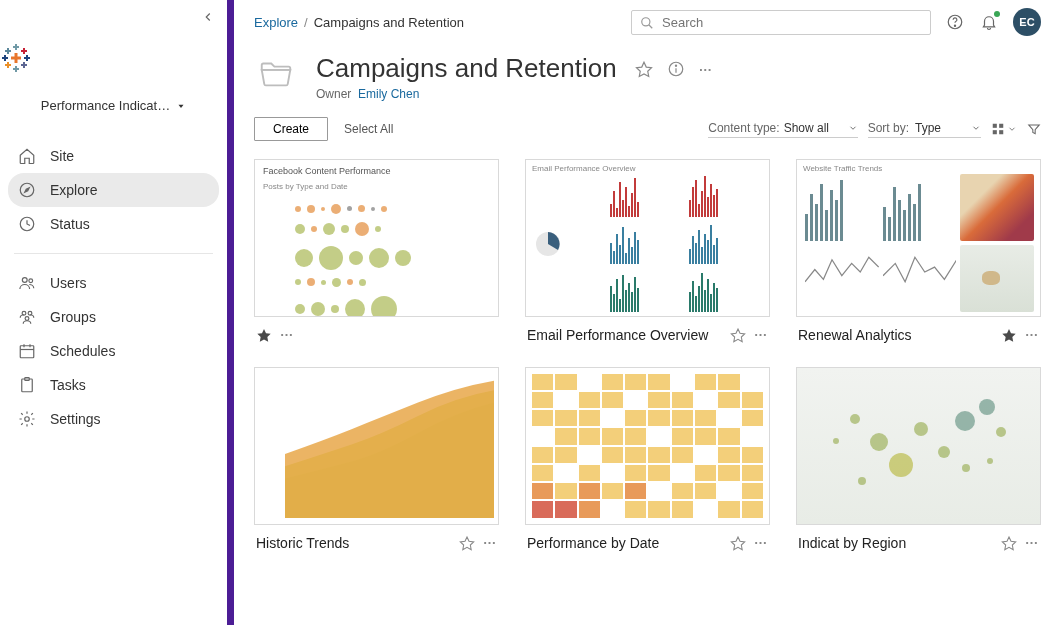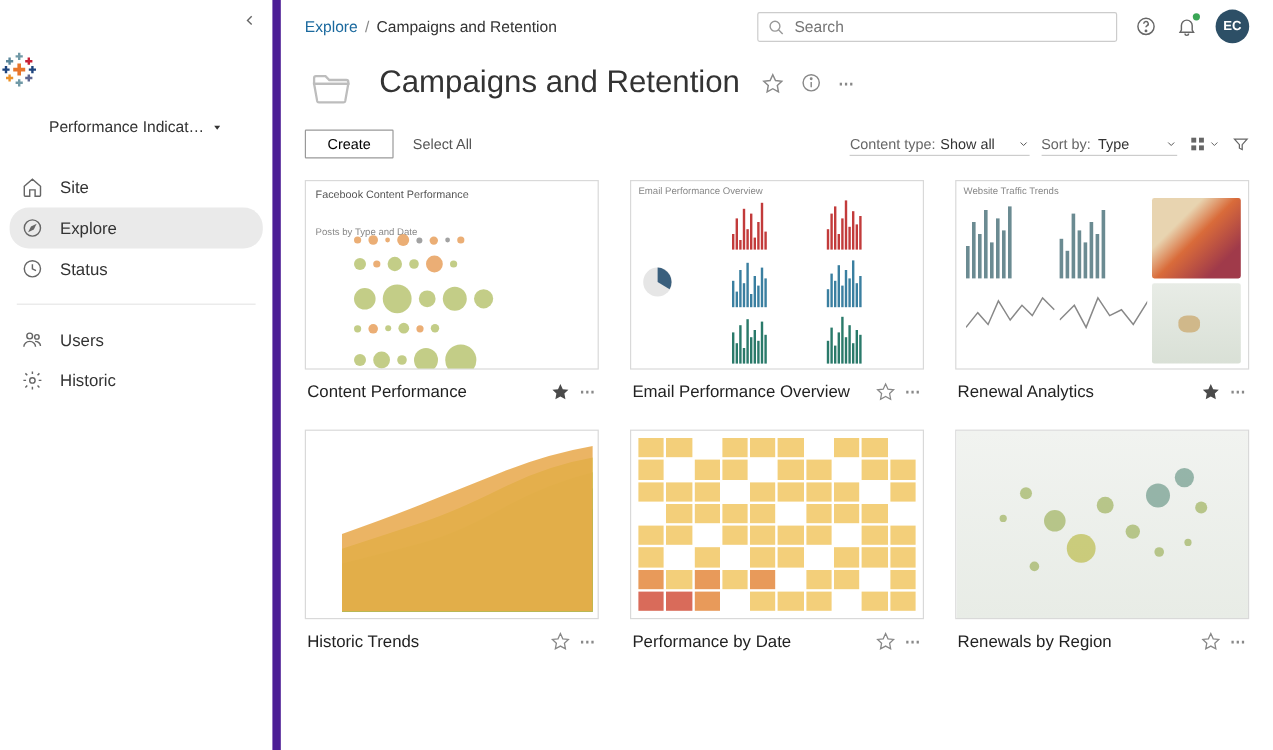--- a/index.html
+++ b/index.html
@@ -150,25 +150,56 @@
               <path d="M2.5 20c0-3.3 2.9-6 6.5-6s6.5 2.7 6.5 6"></path>
               <circle cx="17" cy="9" r="2.5"></circle>
               <path d="M15 14c3 0 6 2 6 5"></path>
             </svg>
           </span>
         <span>Users</span>
       </div>
       <div class="nav-item">
         <span class="icon">
             <svg width="18" height="18" viewBox="0 0 24 24" fill="none" stroke="currentColor" stroke-width="1.6">
+              <circle cx="8" cy="7" r="2.5"></circle>
+              <circle cx="16" cy="7" r="2.5"></circle>
+              <circle cx="12" cy="14" r="2.5"></circle>
+              <path d="M3 13c0-2 2-4 5-4M21 13c0-2-2-4-5-4M7 21c0-2 2-4 5-4s5 2 5 4"></path>
+            </svg>
+          </span>
+        <span>Groups</span>
+      </div>
+      <div class="nav-item">
+        <span class="icon">
+            <svg width="18" height="18" viewBox="0 0 24 24" fill="none" stroke="currentColor" stroke-width="1.6">
+              <rect x="3" y="5" width="18" height="16" rx="1"></rect>
+              <line x1="3" y1="10" x2="21" y2="10"></line>
+              <line x1="8" y1="3" x2="8" y2="7"></line>
+              <line x1="16" y1="3" x2="16" y2="7"></line>
+            </svg>
+          </span>
+        <span>Schedules</span>
+      </div>
+      <div class="nav-item">
+        <span class="icon">
+            <svg width="18" height="18" viewBox="0 0 24 24" fill="none" stroke="currentColor" stroke-width="1.6">
+              <rect x="5" y="4" width="14" height="17" rx="1"></rect>
+              <rect x="9" y="2" width="6" height="4" rx="1"></rect>
+            </svg>
+          </span>
+        <span>Tasks</span>
+      </div>
+      <div class="nav-item">
+        <span class="icon">
+            <svg width="18" height="18" viewBox="0 0 24 24" fill="none" stroke="currentColor" stroke-width="1.6">
               <circle cx="12" cy="12" r="3"></circle>
               <path d="M12 2v3M12 19v3M4.2 4.2l2.1 2.1M17.7 17.7l2.1 2.1M2 12h3M19 12h3M4.2 19.8l2.1-2.1M17.7 6.3l2.1-2.1"></path>
             </svg>
           </span>
-        <span>Historic</span>
+        <span>Settings</span>
       </div>
     </nav>
   </aside>
 
   <main class="main">
     <div class="topbar">
       <div class="breadcrumb">
         <a href="#">Explore</a>
         <span class="sep">/</span>
         <span>Campaigns and Retention</span>
@@ -197,20 +228,24 @@
       <div class="avatar">EC</div>
     </div>
 
     <div class="header">
       <svg class="folder-icon" viewBox="0 0 24 24" fill="none" stroke="currentColor" stroke-width="1.2">
           <path d="M3 7a1 1 0 0 1 1-1h5l2 2h9a1 1 0 0 1 1 1v1H3z"></path>
           <path d="M3 10h18l-1.6 9a1 1 0 0 1-1 .8H5.6a1 1 0 0 1-1-.8z"></path>
         </svg>
       <div class="header-text">
         <h1>Campaigns and Retention</h1>
+        <div class="header-sub">
+          <span>Owner</span>&nbsp;
+          <a href="#">Emily Chen</a>
+        </div>
       </div>
       <div class="header-actions">
         <span class="icon">
             <svg width="18" height="18" viewBox="0 0 24 24" fill="none" stroke="currentColor" stroke-width="1.6">
               <polygon points="12 3 15 9.5 22 10.3 17 15 18.3 22 12 18.6 5.7 22 7 15 2 10.3 9 9.5"></polygon>
             </svg>
           </span>
         <span class="icon">
             <svg width="18" height="18" viewBox="0 0 24 24" fill="none" stroke="currentColor" stroke-width="1.6">
               <circle cx="12" cy="12" r="9"></circle>
@@ -257,21 +292,21 @@
             </svg>
         </div>
       </div>
     </div>
 
     <div class="content-grid">
 
       <div class="card">
         <div class="thumb">
           <span class="t-label" style="top:6px;left:8px;font-size:9px;color:#555">Facebook Content Performance</span>
-          <span class="t-label" style="top:38px;left:8px;">Posts by Type and Date</span>
+          <span class="t-label" style="top:22px;left:8px;">Posts by Type and Date</span>
           <div class="bubble-row" style="top:44px">
               <span class="bubble" style="width:6px;height:6px;background:#e38b3a"></span>
               <span class="bubble" style="width:8px;height:8px;background:#e38b3a"></span>
               <span class="bubble" style="width:4px;height:4px;background:#e38b3a"></span>
               <span class="bubble" style="width:10px;height:10px;background:#e38b3a"></span>
               <span class="bubble" style="width:5px;height:5px;background:#7a7a7a"></span>
               <span class="bubble" style="width:7px;height:7px;background:#e38b3a"></span>
               <span class="bubble" style="width:4px;height:4px;background:#7a7a7a"></span>
               <span class="bubble" style="width:6px;height:6px;background:#e38b3a"></span>
             </div>
@@ -300,21 +335,20 @@
             </div>
           <div class="bubble-row" style="top:136px">
               <span class="bubble" style="width:10px;height:10px;background:#aab854"></span>
               <span class="bubble" style="width:14px;height:14px;background:#aab854"></span>
               <span class="bubble" style="width:8px;height:8px;background:#aab854"></span>
               <span class="bubble" style="width:20px;height:20px;background:#aab854"></span>
               <span class="bubble" style="width:26px;height:26px;background:#aab854"></span>
             </div>
         </div>
         <div class="card-footer">
-          <span class="card-title">Content Performance</span>
           <span class="star filled">
               <svg width="16" height="16" viewBox="0 0 24 24" fill="currentColor">
                 <polygon points="12 3 15 9.5 22 10.3 17 15 18.3 22 12 18.6 5.7 22 7 15 2 10.3 9 9.5"></polygon>
               </svg>
             </span>
           <span class="more">⋯</span>
         </div>
       </div>
 
       <div class="card">
@@ -586,21 +620,21 @@
             <div class="map-dot" style="top:50%;left:58%;width:12px;height:12px"></div>
             <div class="map-dot" style="top:62%;left:68%;width:8px;height:8px"></div>
             <div class="map-dot" style="top:20%;left:75%;width:16px;height:16px;background:rgba(60,120,100,0.5)"></div>
             <div class="map-dot" style="top:70%;left:25%;width:8px;height:8px"></div>
             <div class="map-dot" style="top:45%;left:15%;width:6px;height:6px"></div>
             <div class="map-dot" style="top:38%;left:82%;width:10px;height:10px"></div>
             <div class="map-dot" style="top:58%;left:78%;width:6px;height:6px"></div>
           </div>
         </div>
         <div class="card-footer">
-          <span class="card-title">Renewals by Region</span>
+          <span class="card-title">Indicat by Region</span>
           <span class="star empty">
               <svg width="16" height="16" viewBox="0 0 24 24" fill="none" stroke="currentColor" stroke-width="1.6">
                 <polygon points="12 3 15 9.5 22 10.3 17 15 18.3 22 12 18.6 5.7 22 7 15 2 10.3 9 9.5"></polygon>
               </svg>
             </span>
           <span class="more">⋯</span>
         </div>
       </div>
 
     </div>

